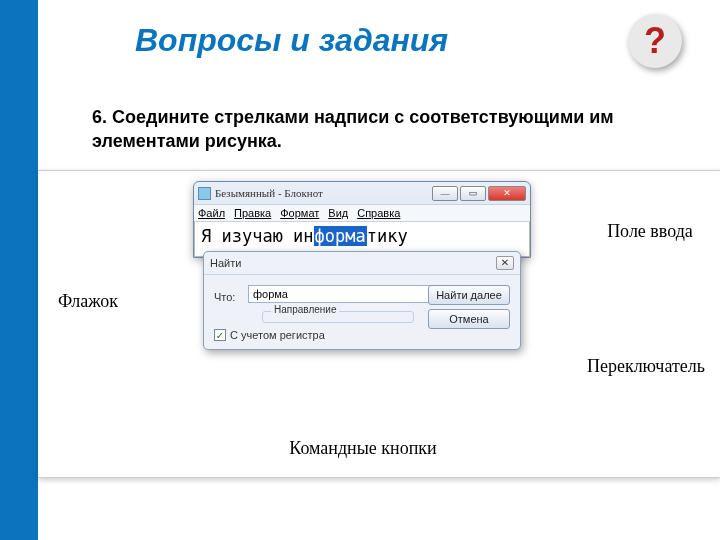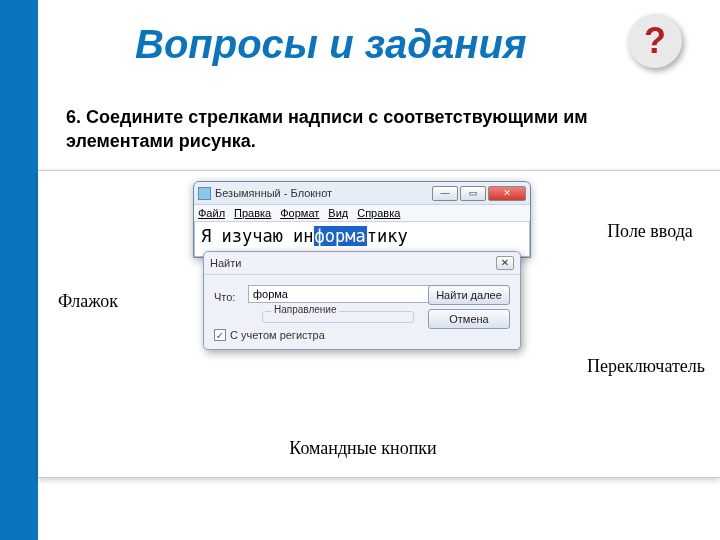--- a/index.html
+++ b/index.html
@@ -16,21 +16,21 @@
     left: 0;
     top: 0;
     width: 38px;
     height: 540px;
     background: #0a75be;
   }
   .title {
     position: absolute;
     left: 135px;
     top: 22px;
-    font-size: 40px;
+    font-size: 32px;
     font-weight: bold;
     color: #0a75be;
     font-style: italic;
   }
   .question-badge {
     position: absolute;
     right: 38px;
     top: 14px;
     width: 54px;
     height: 54px;
@@ -41,21 +41,21 @@
     align-items: center;
     justify-content: center;
   }
   .question-badge span {
     color: #b42020;
     font-size: 36px;
     font-weight: bold;
   }
   .task-text {
     position: absolute;
-    left: 66px;
+    left: 92px;
     top: 105px;
     width: 560px;
     font-size: 18px;
     font-weight: bold;
     color: #000;
     line-height: 1.35;
   }
   .figure-area {
     position: absolute;
     left: 38px;
@@ -89,20 +89,21 @@
     border-radius: 6px 6px 0 0;
     box-shadow: 0 2px 8px rgba(0,0,0,0.3);
   }
   .titlebar {
     height: 22px;
     display: flex;
     align-items: center;
     padding: 0 4px;
     font-size: 11px;
     color: #333;
+    font-family: Liberation Serif, serif;
   }
   .titlebar .np-icon {
     width: 13px; height: 13px;
     background: #8ac7e8;
     border: 1px solid #5a8db3;
     margin-right: 4px;
   }
   .titlebar .spacer { flex: 1; }
   .winbtns { display: flex; gap: 2px; }
   .winbtn {

